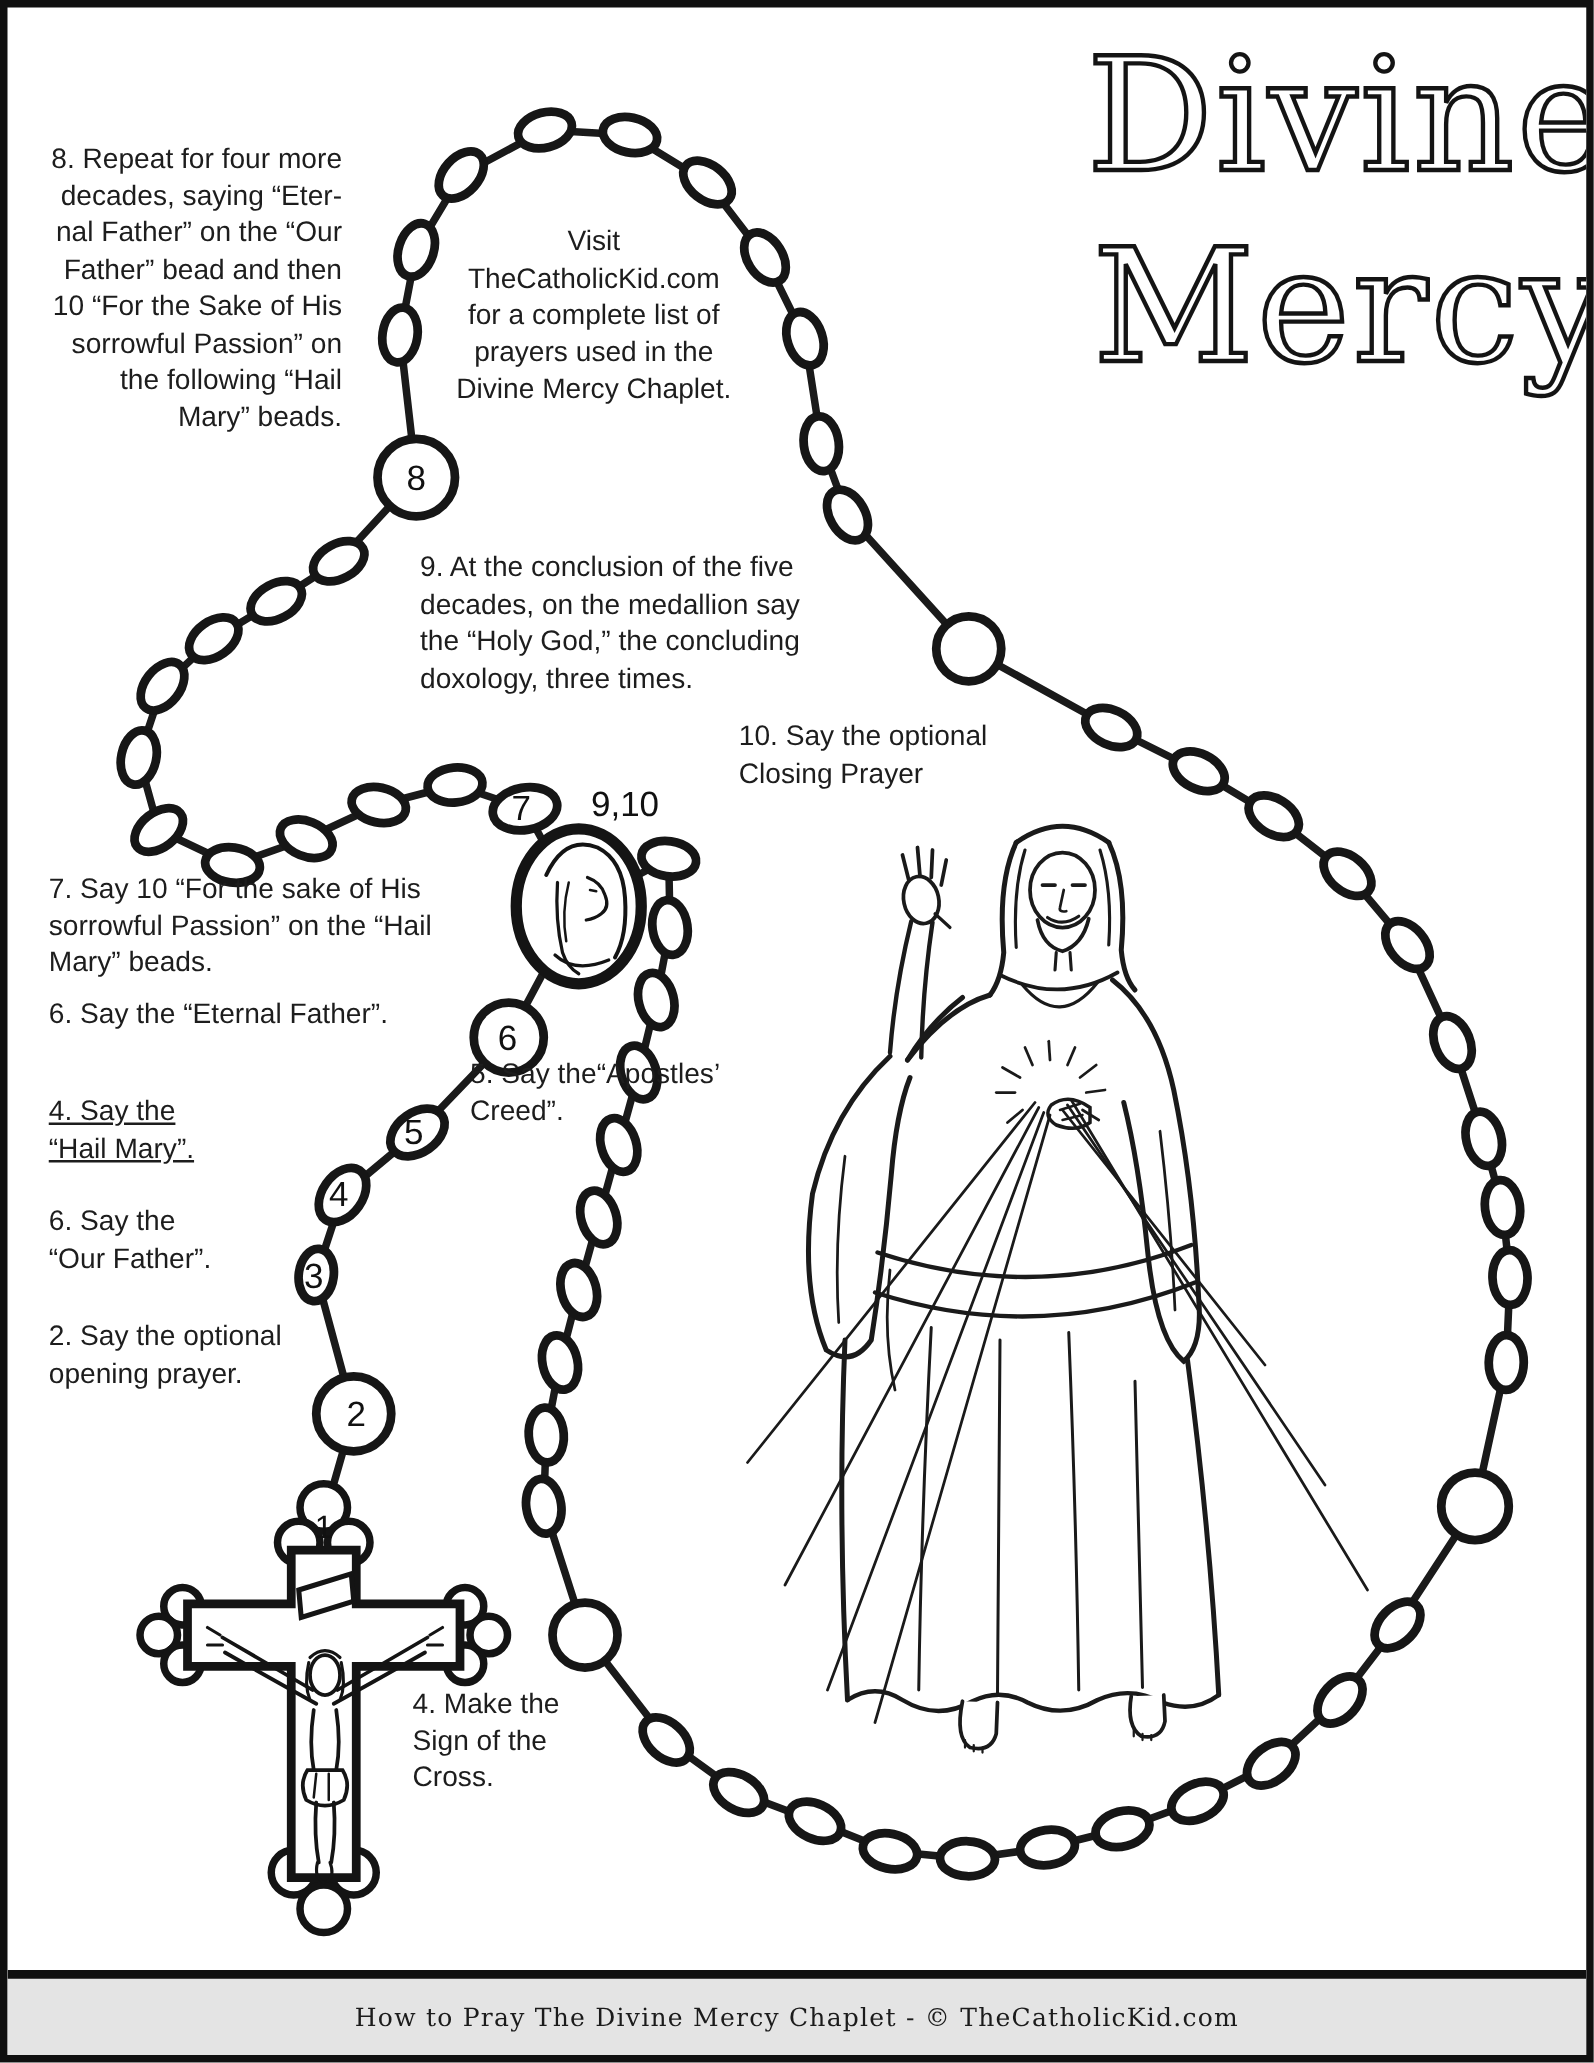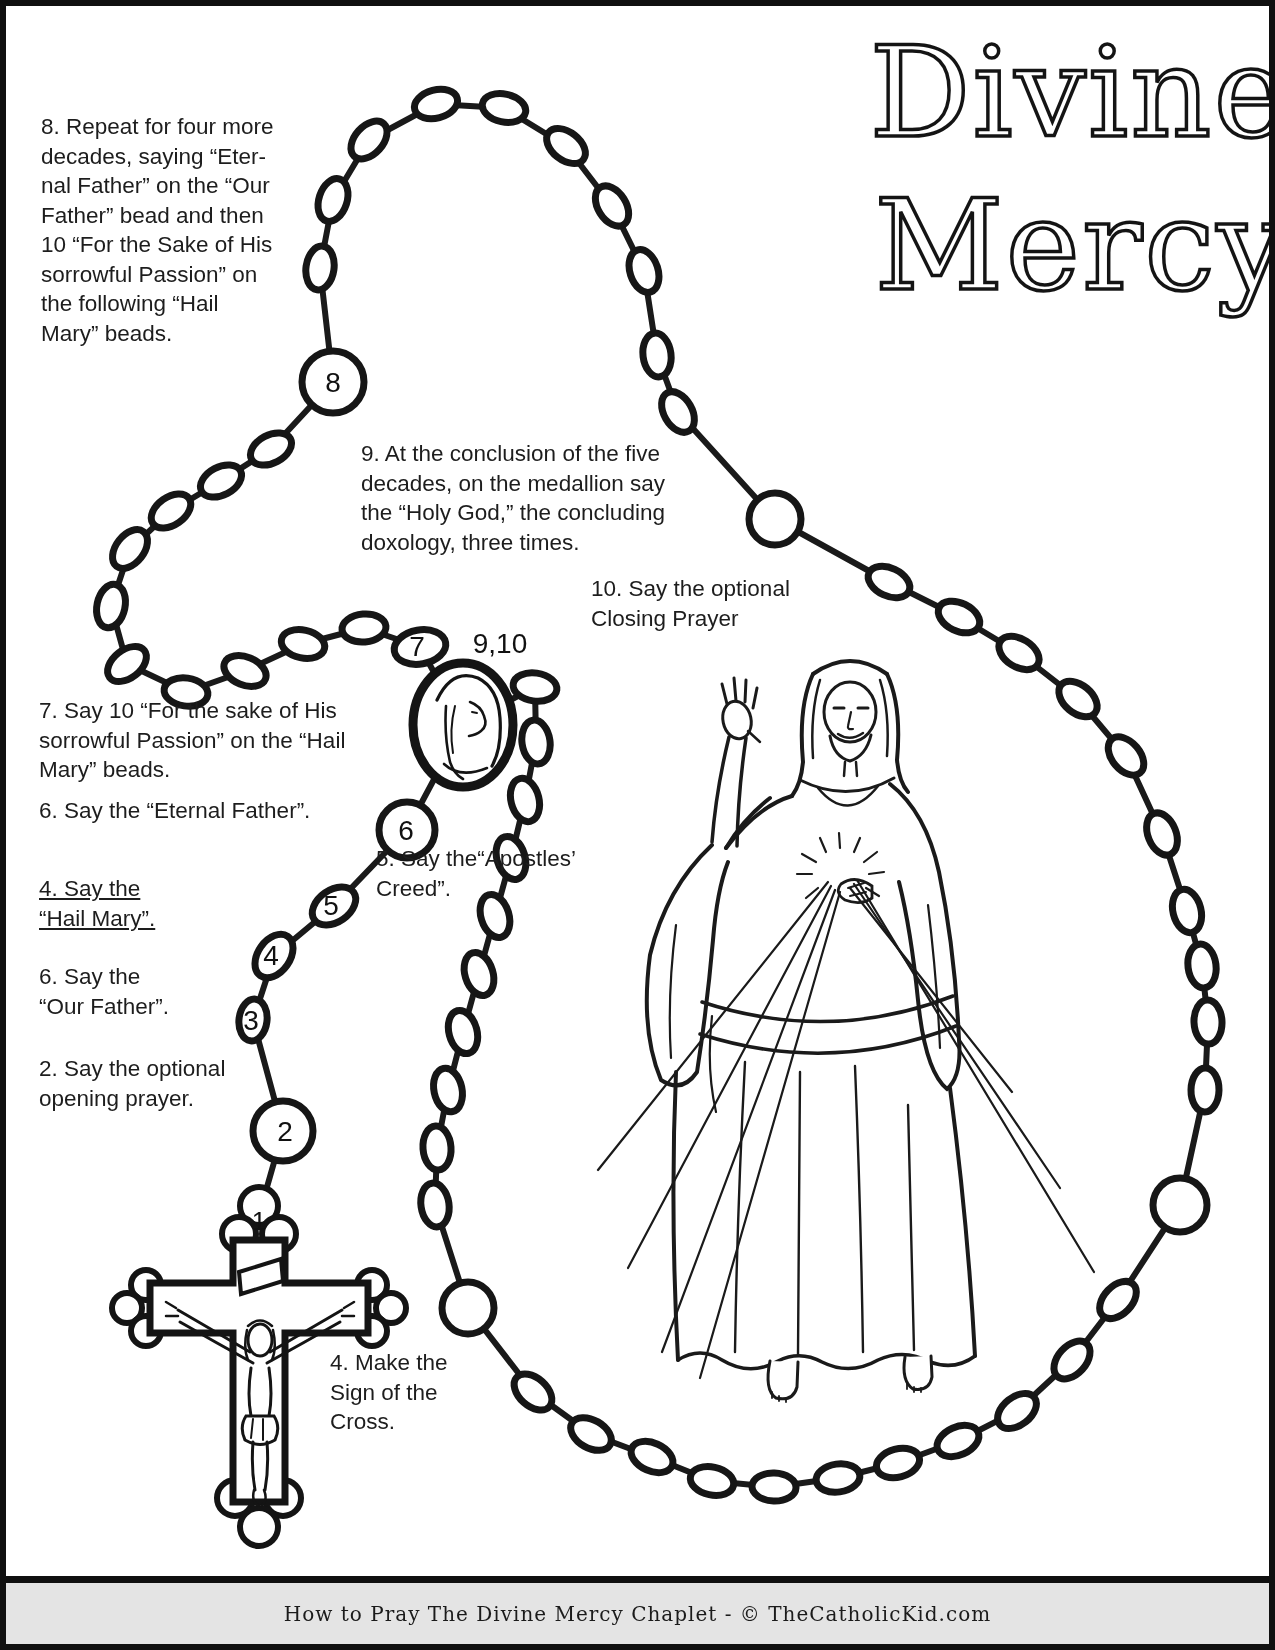--- a/index.html
+++ b/index.html
@@ -221,29 +221,34 @@
       <text x="285" y="1141">2</text>
       <text x="259" y="1230" font-size="26">1</text>
     </g>
   </svg>
 
   <div class="title">
     <div class="title-line">Divine</div>
     <div class="title-line">Mercy</div>
   </div>
 
-  <div class="step" style="left:35px;top:106px;">8. Repeat for four more
+  <div class="step" style="left:35px;top:106px;text-align:right;">8. Repeat for four more
 decades, saying “Eter-
 nal Father” on the “Our
 Father” bead and then
 10 “For the Sake of His
 sorrowful Passion” on
 the following “Hail
 Mary” beads.</div>
-  <div class="step" style="left:330px;top:433px;margin-left:25px;">9. At the conclusion of the five
+  <div class="step promo" style="left:338px;top:172px;width:262px;">Visit
+TheCatholicKid.com
+for a complete list of
+prayers used in the
+Divine Mercy Chaplet.</div>
+  <div class="step" style="left:330px;top:433px;">9. At the conclusion of the five
 decades, on the medallion say
 the “Holy God,” the concluding
 doxology, three times.</div>
   <div class="step" style="left:585px;top:568px;">10. Say the optional
 Closing Prayer</div>
   <div class="step" style="left:33px;top:690px;">7. Say 10 “For the sake of His
 sorrowful Passion” on the “Hail
 Mary” beads.</div>
   <div class="step" style="left:33px;top:790px;">6. Say the “Eternal Father”.</div>
   <div class="step" style="left:370px;top:838px;">5. Say the“Apostles’

